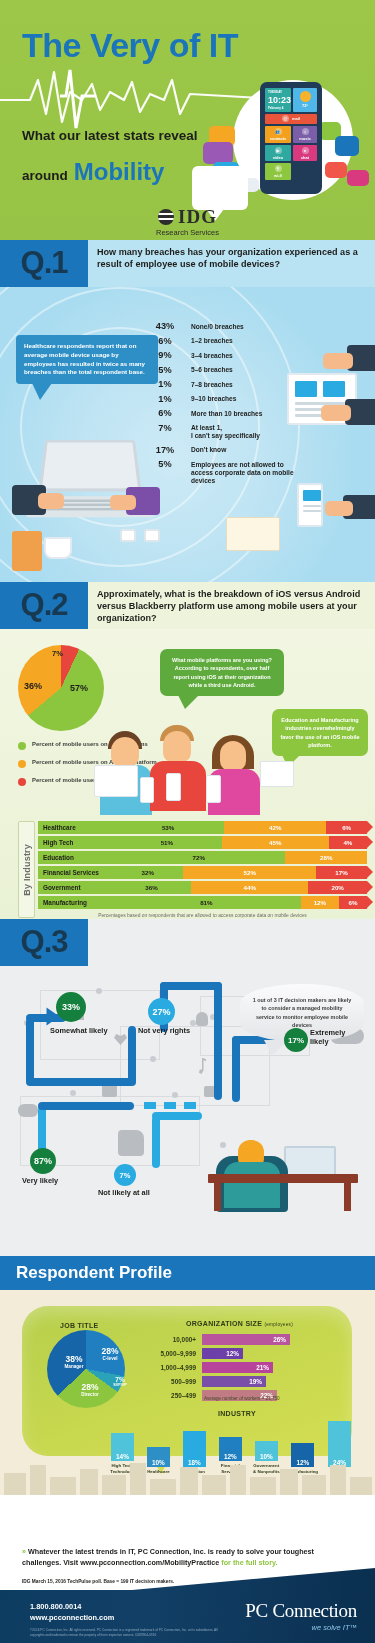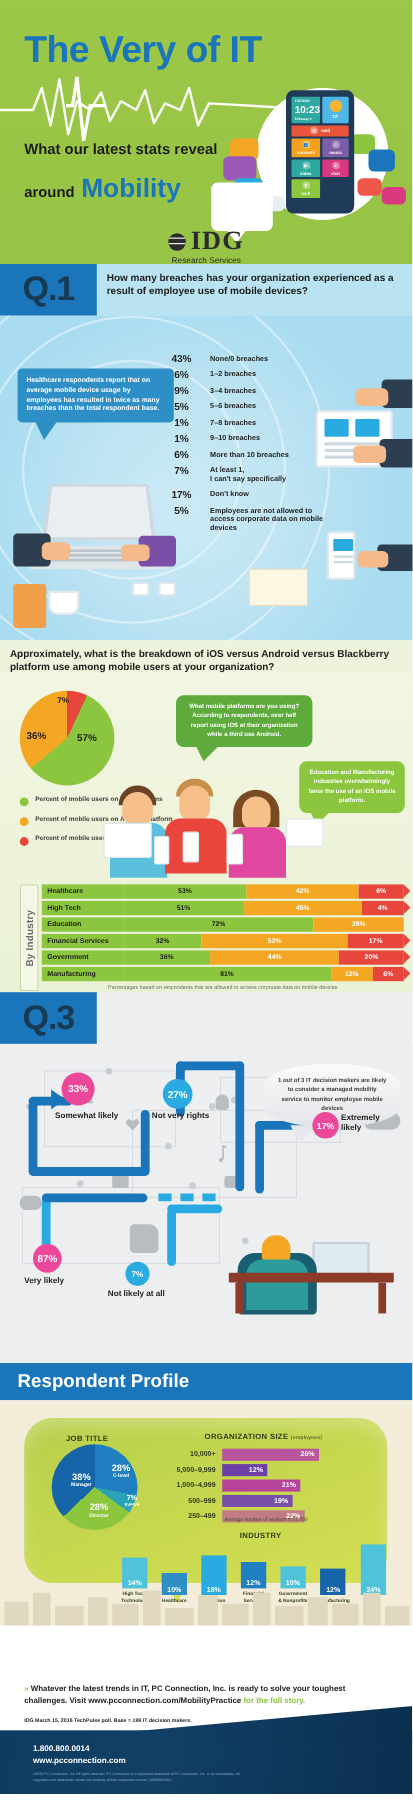--- a/index.html
+++ b/index.html
@@ -59,21 +59,21 @@
   .white-speech:after {
     content:""; position:absolute; left:14px; bottom:-11px;
     border-left:9px solid transparent; border-right:9px solid transparent;
     border-top:12px solid #fff;
   }
   .idg { position:absolute; left:0; right:0; top:206px; text-align:center; }
   .idg-logo { display:inline-flex; align-items:center; gap:4px; }
   .idg-globe { width:16px; height:16px; border-radius:50%; background:#2c2c2c; position:relative; overflow:hidden; }
   .idg-globe:before { content:""; position:absolute; left:0; right:0; top:4px; height:1.5px; background:#fff; }
   .idg-globe:after { content:""; position:absolute; left:0; right:0; top:9px; height:1.5px; background:#fff; }
-  .idg-text { font-family:"Liberation Serif", serif; font-size:24px; font-weight:bold; color:#2c2c2c; letter-spacing:1px; }
+  .idg-text { font-family:"Liberation Serif", serif; font-size:19px; font-weight:bold; color:#2c2c2c; letter-spacing:1px; }
   .idg-sub { font-size:7.5px; color:#2c2c2c; margin-top:-1px; }
 
   
   .qbanner { display:flex; align-items:flex-start; }
   .qbadge {
     width:88px; flex:0 0 88px; background:#1b75bb; color:#173a52;
     font-size:31px; font-weight:bold; text-align:center;
     padding:5px 0 6px; letter-spacing:-1px;
   }
   .qtext { padding:6px 12px 0 9px; font-size:9.1px; font-weight:bold; color:#1d1d1b; line-height:1.32; }
@@ -166,21 +166,21 @@
   .seg.bb:after {
     content:""; position:absolute; right:-6px; top:0;
     border-top:6.5px solid transparent; border-bottom:6.5px solid transparent; border-left:6px solid #e8453c;
   }
   .ind-note { font-size:4.9px; color:#6b6b68; text-align:center; margin-top:4px; }
 
   
   .q3 { position:relative; background:#edeef0; }
   .q3-body { position:relative; height:290px; background:#eceef0; overflow:hidden; }
   .bubble-pct {
-    position:absolute; border-radius:50%; background:#ec4899; color:#fff;
+    position:absolute; border-radius:50%; background:#15803d; color:#fff;
     font-size:9px; font-weight:bold; display:flex; align-items:center; justify-content:center;
   }
   .bubble-pct.light { background:#29abe2; }
   .q3-lbl { position:absolute; font-size:7.4px; font-weight:bold; color:#1d1d1b; }
   .callout-gray {
     position:absolute; left:240px; top:18px; width:124px;
     background:linear-gradient(180deg,#fbfbfc 0%,#e3e5e8 100%);
     border-radius:50%/34%; padding:12px 12px; text-align:center;
     font-size:5.4px; font-weight:bold; color:#3d3d3b; line-height:1.55;
   }
@@ -440,20 +440,21 @@
         <div class="tb-bar" style="left:4px;top:20px;width:18px;height:2px;background:#cfd9e0;"></div>
         <div class="tb-bar" style="left:4px;top:25px;width:18px;height:2px;background:#cfd9e0;"></div>
       </div>
       <div class="hand-dark" style="right:-6px;top:208px;width:38px;height:24px;"></div>
       <div class="skin" style="right:22px;top:214px;width:28px;height:15px;"></div>
     </div>
   </section>
 
   <section class="q2">
     <div class="qbanner">
+      <div class="qbadge">Q.2</div>
       <div class="qtext">Approximately, what is the breakdown of iOS versus Android versus Blackberry platform use among mobile users at your organization?</div>
     </div>
 
     <div class="q2-body">
       <div class="pie-wrap">
         <div class="pie"></div>
         <span class="pie-lbl" style="left:52px; top:38px;">57%</span>
         <span class="pie-lbl" style="left:6px; top:36px;">36%</span>
         <span class="pie-lbl" style="left:34px; top:4px; font-size:7.5px;">7%</span>
       </div>
@@ -750,16 +751,20 @@
       <span class="f-dark">Whatever the latest trends in IT, PC Connection, Inc. is ready to solve your toughest challenges.</span>
       <span class="f-dark">Visit </span><span class="f-dark" style="font-weight:bold;">www.pcconnection.com/MobilityPractice</span><span class="f-green"> for the full story.</span>
     </div>
 
     <div class="f-src">IDG March 15, 2016 TechPulse poll. Base = 199 IT decision makers.</div>
 
     <div class="f-navy">
       <div class="f-phone">1.800.800.0014</div>
       <div class="f-url">www.pcconnection.com</div>
       <div class="f-legal">©2016  PC Connection, Inc. All rights reserved. PC Connection is a registered trademark of PC Connection, Inc. or its subsidiaries. All copyrights and trademarks remain the property of their respective owners.   C683904-0916</div>
+      <div class="f-logo">
+        <div class="f-logo-main">PC Connection</div>
+        <div class="f-logo-sub">we solve IT™</div>
+      </div>
     </div>
   </footer>
 
 </div>
 
 </body></html>

